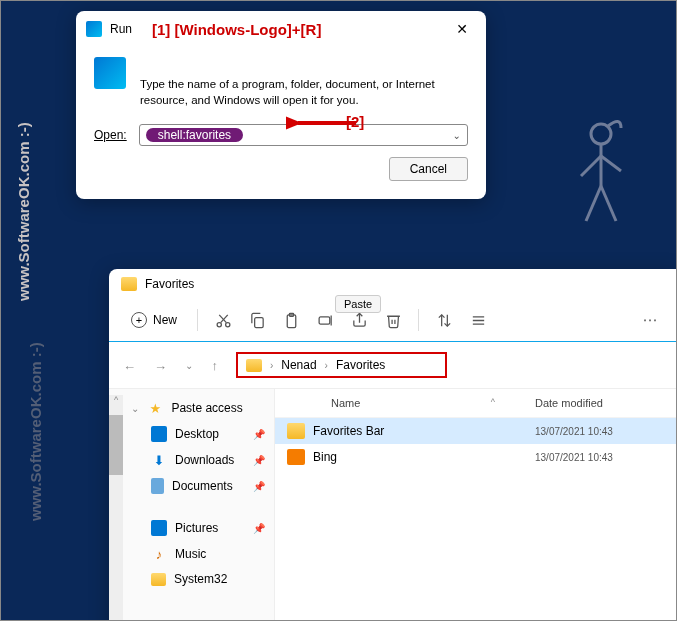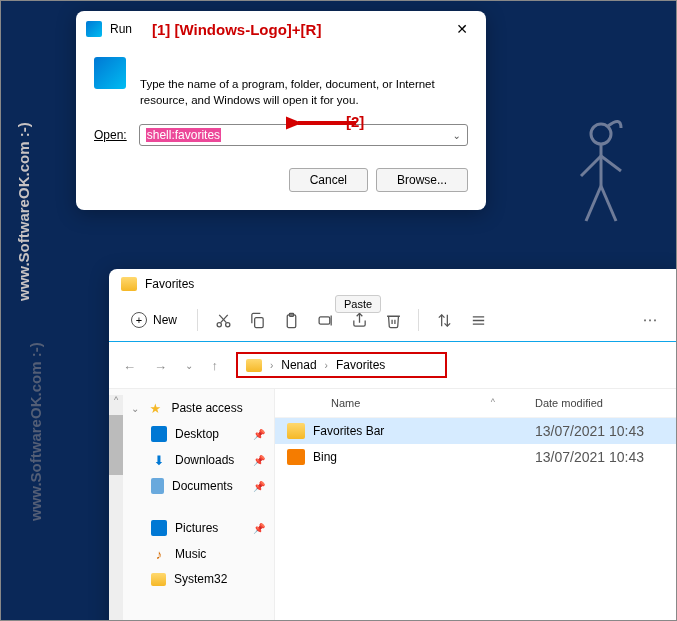--- a/index.html
+++ b/index.html
@@ -7,24 +7,24 @@
     
     
     .run-dialog { position: absolute; top: 10px; left: 75px; width: 410px; background: white; border-radius: 8px; box-shadow: 0 4px 20px rgba(0,0,0,0.3); }
     .run-title { display: flex; align-items: center; padding: 8px 10px; font-size: 12px; }
     .run-title .icon { width: 16px; height: 16px; background: linear-gradient(135deg, #0078d4, #00bcf2); border-radius: 2px; margin-right: 8px; }
     .run-title .close { margin-left: auto; font-size: 14px; cursor: pointer; padding: 2px 8px; }
     .run-body { padding: 10px 18px 18px; }
     .run-desc-row { display: flex; gap: 14px; margin-bottom: 16px; }
     .run-big-icon { width: 32px; height: 32px; background: linear-gradient(135deg, #0078d4, #00bcf2); border-radius: 3px; flex-shrink: 0; }
     .run-desc { font-size: 11.5px; line-height: 1.4; margin-top: 19px; }
-    .run-input-row { display: flex; align-items: center; gap: 12px; margin-bottom: 22px; }
+    .run-input-row { display: flex; align-items: center; gap: 12px; margin-bottom: 11px; }
     .run-open-label { font-size: 12px; text-decoration: underline; }
     .run-input { flex: 1; border: 1px solid #888; border-radius: 3px; padding: 3px 6px; font-size: 12px; position: relative; }
-    .run-input-text { background: #ec4899; color: white; padding: 0 1px; }
+    .run-input-text { background: #701a75; color: white; padding: 0 12px; border-radius: 7px; }
     .run-chevron { position: absolute; right: 6px; top: 50%; transform: translateY(-50%); font-size: 10px; color: #555; }
     .run-buttons { display: flex; justify-content: flex-end; gap: 8px; }
     .run-btn { padding: 4px 20px; font-size: 12px; border: 1px solid #aaa; background: #f5f5f5; border-radius: 3px; cursor: pointer; min-width: 78px; }
     
     
     .annot { position: absolute; color: #cc0000; font-weight: bold; font-size: 15px; }
     .arrow-2 { position: absolute; top: 110px; left: 285px; }
     .arrow-3 { position: absolute; top: 295px; left: 332px; }
     
     
@@ -53,21 +53,21 @@
     .sb-pin { margin-left: auto; color: #999; font-size: 10px; }
     .exp-main { flex: 1; }
     .exp-headers { display: flex; padding: 8px 12px; font-size: 11px; color: #444; border-bottom: 1px solid #f3f3f3; }
     .col-name { flex: 1; margin-left: 44px; }
     .col-date { width: 130px; }
     .exp-rows { }
     .exp-row { display: flex; align-items: center; padding: 5px 12px; font-size: 12px; }
     .exp-row.selected { background: #d6ebff; }
     .row-icon { width: 18px; height: 16px; margin-right: 8px; border-radius: 2px; }
     .row-name { flex: 1; }
-    .row-date { width: 130px; font-size: 14px; color: #555; margin-left: 32px; }
+    .row-date { width: 130px; font-size: 10px; color: #555; margin-left: 32px; }
     
     
     .watermark-side { position: absolute; left: 14px; top: 300px; transform: rotate(-90deg); transform-origin: left top; color: #c8c3c3; font-size: 15px; font-weight: bold; white-space: nowrap; }
     .watermark-side.d { position: absolute; left: 26px; top: 520px; transform: rotate(-90deg); transform-origin: left top; color: #535e76; font-size: 15px; font-weight: bold; white-space: nowrap; }
     .stick-figure { position: absolute; top: 115px; right: 40px; color: #aab; font-size: 60px; opacity: 0.7; }
   </style>
 </head>
 <body>
 
 <div class="watermark-side d">www.SoftwareOK.com  :-)</div>
@@ -101,21 +101,20 @@
     </div>
     <div class="run-input-row">
       <span class="run-open-label">Open:</span>
       <div class="run-input">
         <span class="run-input-text">shell:favorites</span>
         <span class="run-chevron">⌄</span>
       </div>
     </div>
     <div class="run-buttons">
       <button class="run-btn">Cancel</button>
-      <button class="run-btn">Browse...</button>
     </div>
   </div>
 </div>
 
 <div class="arrow-2">
   <svg width="80" height="30">
       <defs>
         <marker id="ah2" markerWidth="10" markerHeight="8" refX="1" refY="4" orient="auto">
           <polygon points="10 0, 0 4, 10 8" fill="#d40000"></polygon>
         </marker>

